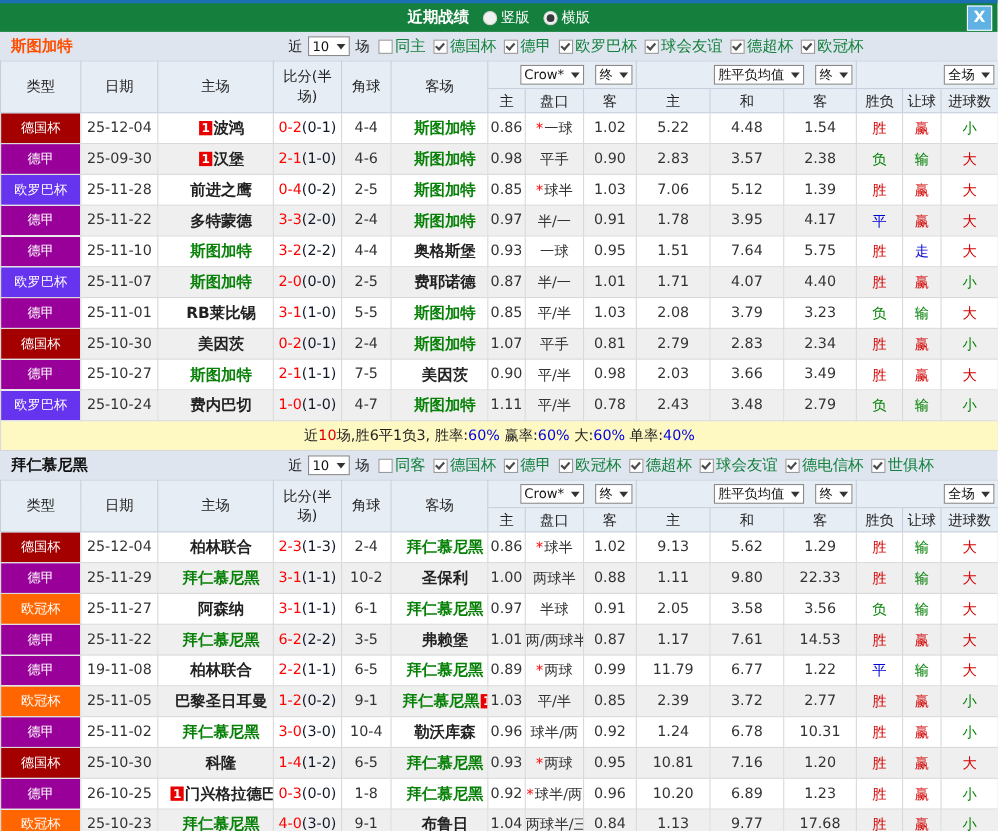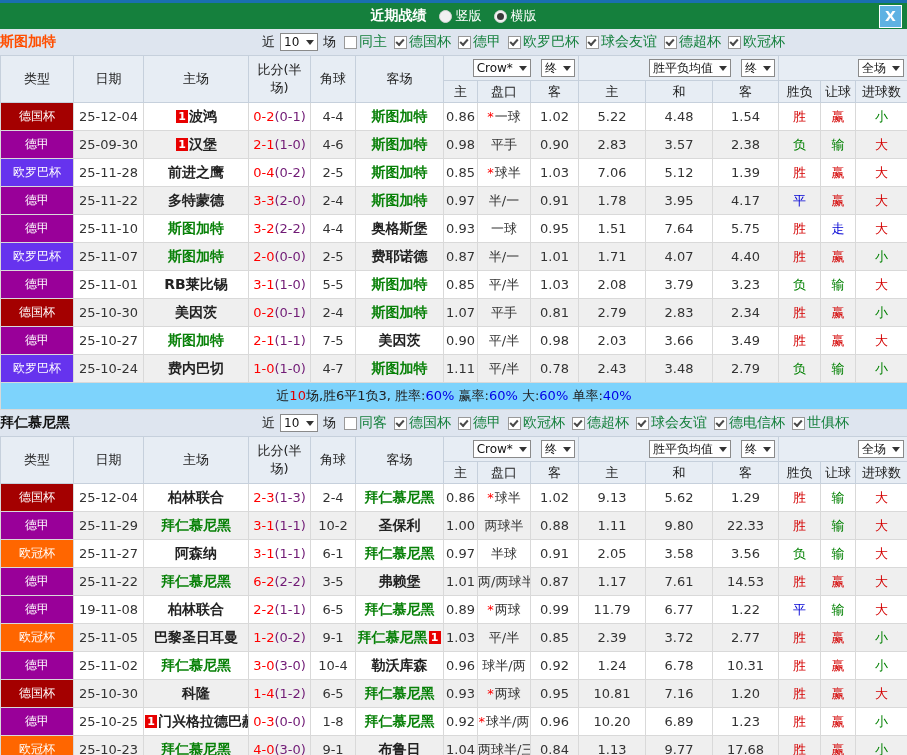--- a/index.html
+++ b/index.html
@@ -12,21 +12,21 @@
   .title{font-weight:bold}
   .radios{display:flex;align-items:center;font-size:13px}
   .radio{width:11px;height:11px;border-radius:50%;background:#f1f1f1;border:1px solid #d5d5d5;
     display:inline-block;position:relative;margin:0 4px 0 12px}
   .radio.on::after{content:"";position:absolute;left:2px;top:2px;right:2px;bottom:2px;border-radius:50%;background:#3a3a3a}
   .closebtn{position:absolute;right:5px;top:2px;width:21px;height:21px;background:#5FB2E3;border:1px solid #fff;
     color:#fff;font-weight:bold;font-size:14px;text-align:center;line-height:20px;cursor:pointer}
 
   
   .filterbar{height:26px;background:#DEE5EF;display:flex;align-items:center;font-size:13px;color:#222}
-  .team{width:262px;font-weight:bold;font-size:14px;box-sizing:border-box}
+  .team{width:262px;padding-left:10px;font-weight:bold;font-size:14px;box-sizing:border-box}
   .controls{display:flex;align-items:center;white-space:nowrap}
   .dd{display:inline-flex;align-items:center;background:#fff;border:1px solid #8a8a8a;
     padding:0 3px;font-size:12px;height:16px;line-height:16px;color:#111}
   .dd .caret{width:0;height:0;border-left:4px solid transparent;border-right:4px solid transparent;
     border-top:5px solid #333;margin-left:6px}
   .mcount{margin:0 5px;min-width:30px;justify-content:space-between}
   .cb{width:11px;height:11px;background:#fff;border:1px solid #999;display:inline-block;position:relative;
     margin:0 2px 0 8px;flex:none}
   .cb.on::after{content:"";position:absolute;left:1px;top:2px;width:6px;height:3px;
     border-left:2px solid #4a4a4a;border-bottom:2px solid #4a4a4a;transform:rotate(-48deg)}
@@ -41,30 +41,30 @@
   tr.subrow th{height:21px}
   .grpcell{text-align:right}
   .grpcell .dd{margin:0 3px}
   tbody td{border:1px solid #D9D9D9;text-align:center;height:27px;padding:0;overflow:hidden;white-space:nowrap}
   tr.odd td{background:#fff}
   tr.even td{background:#EFEFEF}
   td.odds{background:#FAF1E7}
   td.avg{background:#E8F3FA}
   td.type{color:#fff;font-size:12px}
   .ft{color:#ff0000}
-  .ht{color:#701a75}
+  .ht{color:#0f172a}
   .tname{color:#222}
   .tgreen .tname{color:#088108}
   .badge{display:inline-block;background:#E80000;color:#fff;width:12px;line-height:13px;font-size:11px;
     font-weight:bold;text-align:center;margin:0 1px;vertical-align:1px}
   .star{color:#f00;margin-right:1px}
   td.res.red{color:#D40000}
   td.res.blue{color:#0000D4}
   td.res.green{color:#008000}
-  tfoot td.summary{background:#7dd3fc;text-align:center;height:24px;font-size:13px;border:1px solid #D9D9D9}
+  tfoot td.summary{background:#fef9c3;text-align:center;height:24px;font-size:13px;border:1px solid #D9D9D9}
   .k{color:#222}.r{color:#E00000}.b{color:#0000E6}
 </style>
 </head>
 <body>
 
 <div class="app">
 
   <div class="titlebar">
     <span class="title">近期战绩</span>
     <span class="radios">
@@ -578,21 +578,21 @@
             <td class="odds">0.95</td>
             <td class="avg">10.81</td>
             <td class="avg">7.16</td>
             <td class="avg">1.20</td>
             <td class="res red">胜</td>
             <td class="res red">赢</td>
             <td class="res red">大</td>
           </tr>
           <tr class="odd">
             <td class="type" style="background: rgb(153, 0, 153);">德甲</td>
-            <td class="date">25-10-25</td>
+            <td class="date">26-10-25</td>
             <td class="team"><span class="badge">1</span><span class="tname">门兴格拉德巴赫</span></td>
             <td class="score"><span class="ft">0-3</span><span class="ht">(0-0)</span></td>
             <td class="corners">1-8</td>
             <td class="team tgreen"><span class="tname">拜仁慕尼黑</span></td>
             <td class="odds">0.92</td>
             <td class="odds"><span class="star">*</span>球半/两</td>
             <td class="odds">0.96</td>
             <td class="avg">10.20</td>
             <td class="avg">6.89</td>
             <td class="avg">1.23</td>

